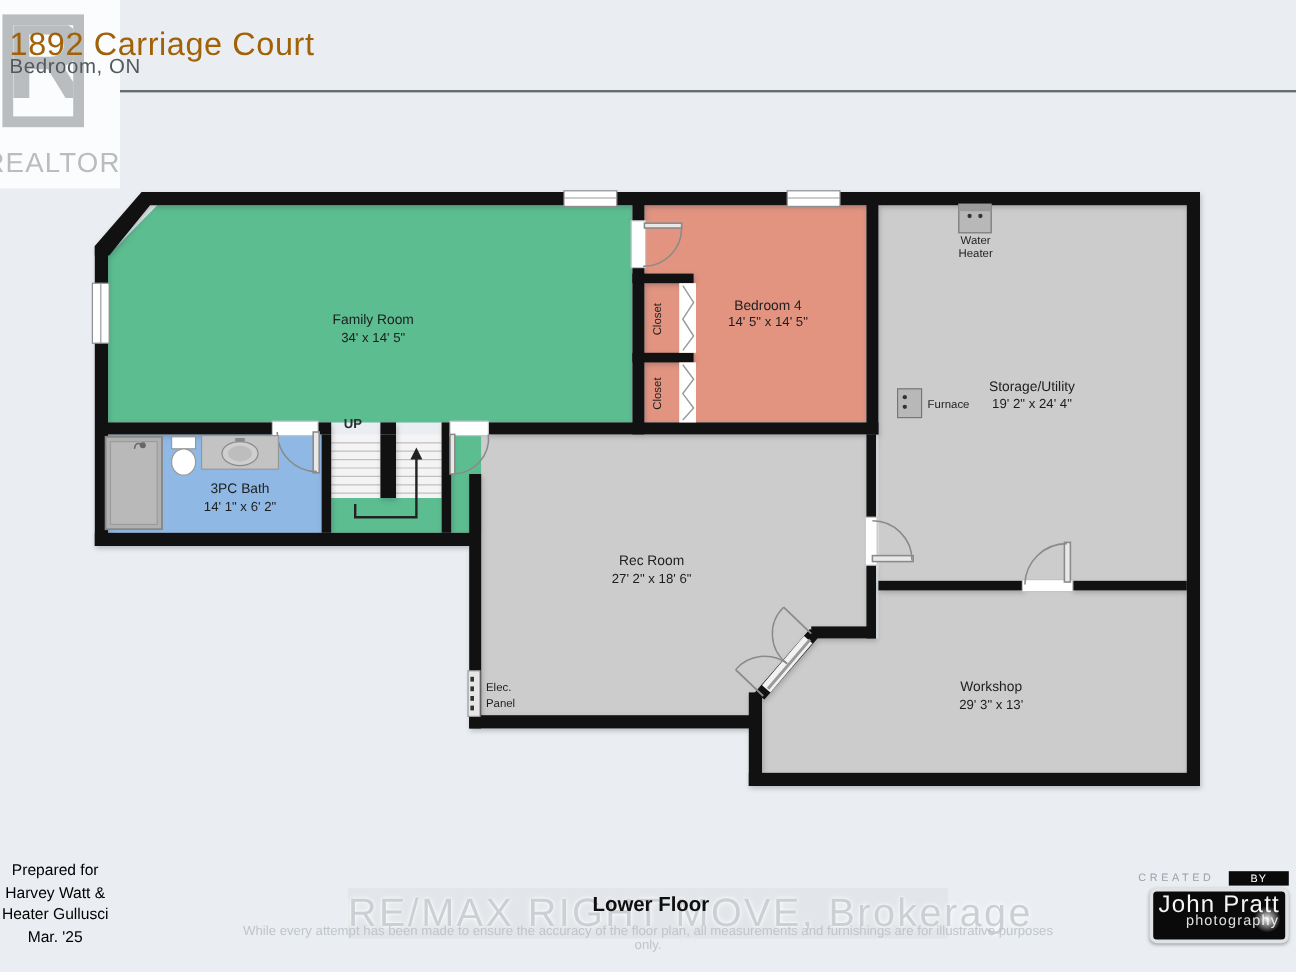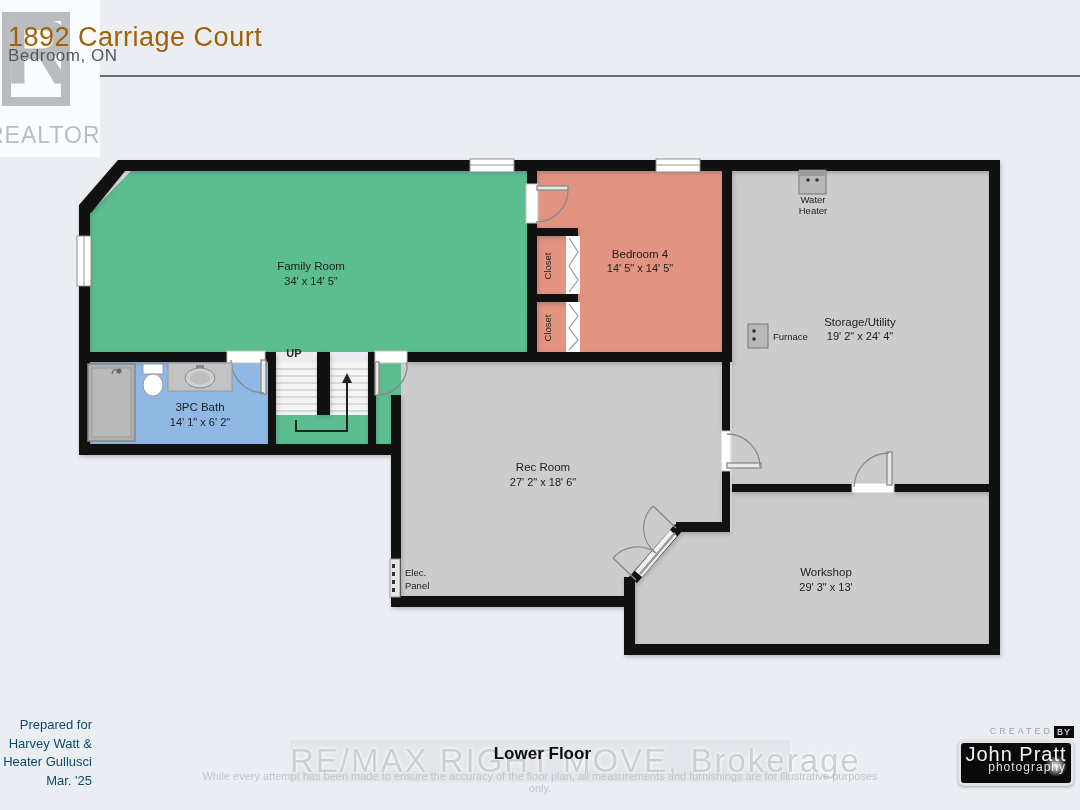--- a/index.html
+++ b/index.html
@@ -18,33 +18,33 @@
   .realtor-word{position:absolute;left:-13px;top:122px;font-size:23px;color:#b9bdc0;white-space:nowrap;letter-spacing:1px;}
   .addr{position:absolute;left:8px;top:22px;font-size:27px;color:#a16207;letter-spacing:.5px;white-space:nowrap;}
   .city{position:absolute;left:8px;top:46px;font-size:17px;color:#54585c;letter-spacing:.5px;white-space:nowrap;}
   
   svg.plan{position:absolute;left:0;top:0;}
   .roomtxt{font-size:11.5px;fill:#1d1d1d;}
   .dimtxt{font-size:11px;fill:#1d1d1d;}
   .feattxt{font-size:9.5px;fill:#1d1d1d;}
   .uptxt{font-size:11px;fill:#2c2c2c;font-weight:bold;}
   
-  .prepared{position:absolute;left:0;top:716px;width:92px;text-align:right;color:#0c4a6e;font-size:13px;line-height:18.5px;}
+  .prepared{position:absolute;left:0;top:716px;width:92px;text-align:center;color:#000000;font-size:13px;line-height:18.5px;}
   .watermark{
     position:absolute;left:290px;top:740px;width:500px;text-align:left;
     font-size:33px;letter-spacing:2px;color:rgba(200,205,210,.95);
     text-shadow:0 0 5px #fff,0 0 2px #fff;background:rgba(205,209,213,.28);
     white-space:nowrap;padding:2px 0;
   }
   .floor-label{position:absolute;left:391px;top:744px;width:200px;text-align:right;font-size:17px;font-weight:700;color:#0e0e0e;}
   .disclaimer{position:absolute;left:200px;top:770px;width:680px;text-align:center;font-size:11px;color:#c0c5c9;}
   .credit{position:absolute;left:958px;top:726px;width:116px;}
   .credit-top{display:flex;justify-content:flex-end;align-items:flex-start;height:13px;}
   .credit-created{font-size:9px;letter-spacing:3px;color:#9aa0a5;}
-  .credit-by{font-size:9px;letter-spacing:1px;color:#fff;background:#0a0a0a;padding:1px 3px;margin-left:1px;}
+  .credit-by{font-size:9px;letter-spacing:1px;color:#fff;background:#0a0a0a;padding:1px 18px;margin-left:12px;}
   .credit-box{
     position:relative;margin-top:1px;background:#0a0a0a;border:3px solid #dfe3e6;
     border-radius:6px;height:40px;overflow:hidden;box-shadow:0 1px 3px rgba(0,0,0,.3);
   }
   .credit-name{color:#f5f5f5;font-size:20px;text-align:center;line-height:22px;letter-spacing:1px;white-space:nowrap;}
   .credit-sub{color:#e0e0e0;font-size:12px;text-align:right;padding-right:5px;margin-top:-5px;letter-spacing:1px;}
   .sparkle{
     position:absolute;right:2px;top:10px;width:26px;height:26px;
     background:radial-gradient(circle,rgba(255,255,255,.95) 0%,rgba(255,255,255,0) 60%);
   }

